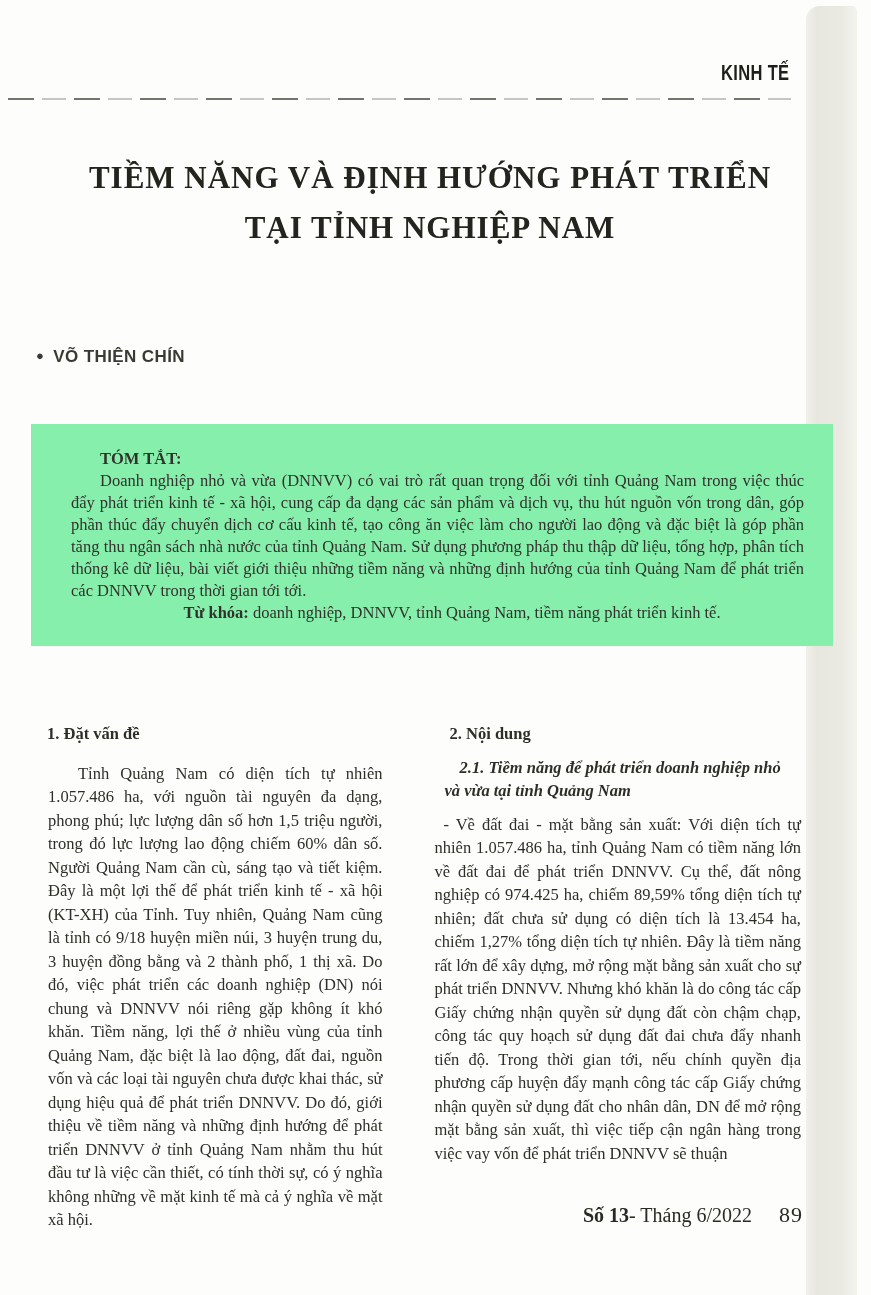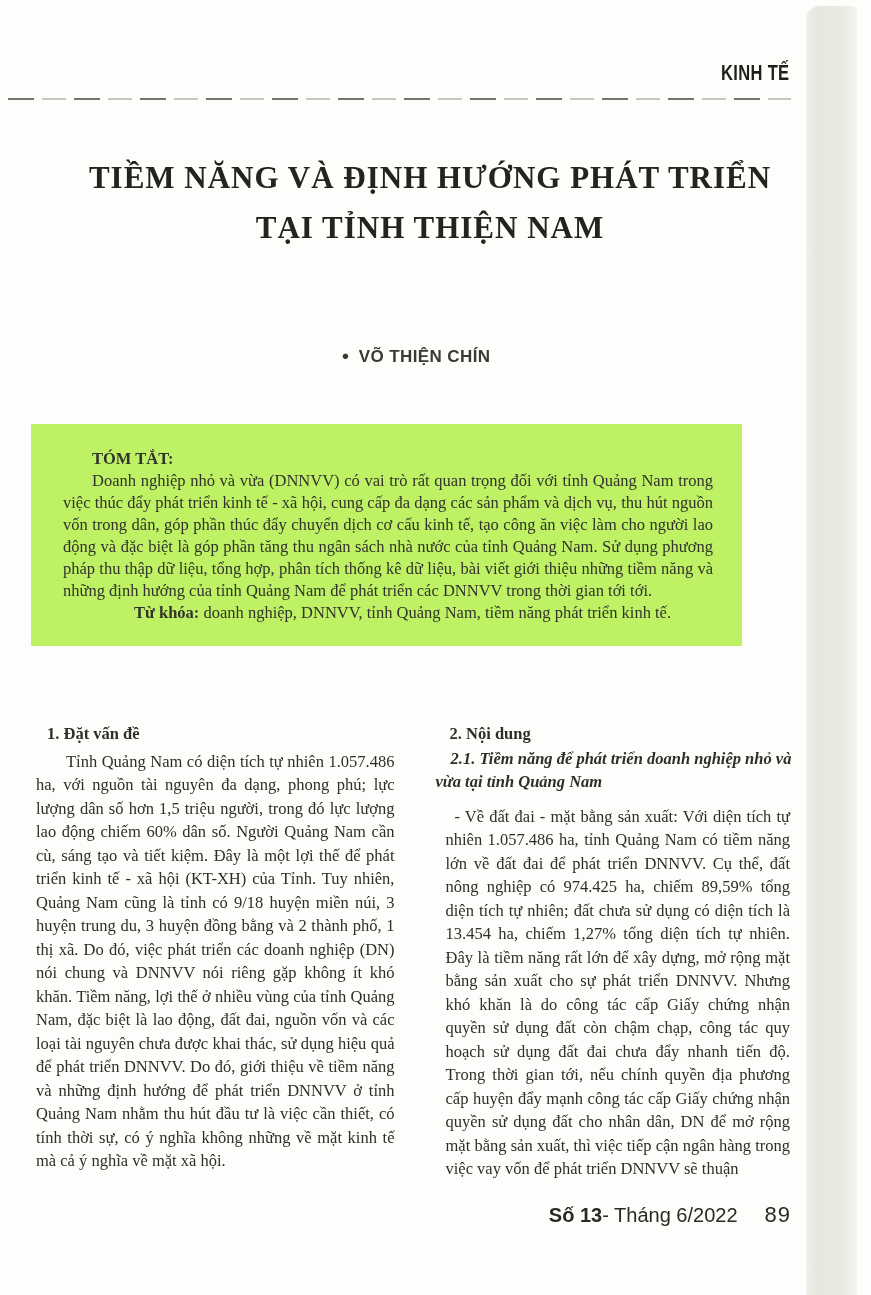--- a/index.html
+++ b/index.html
@@ -30,70 +30,70 @@
     background:repeating-linear-gradient(90deg,
       rgba(70,70,64,.75) 0 26px, rgba(70,70,64,0) 26px 34px,
       rgba(70,70,64,.30) 34px 58px, rgba(70,70,64,0) 58px 66px);
   }
   .title{
     position:absolute;top:153px;left:50px;width:760px;
     text-align:center;font-weight:bold;font-size:31px;line-height:50px;
     letter-spacing:1px;color:#24241f;
   }
   .author{
-    position:absolute;top:347px;left:36px;width:760px;text-align:center;
+    position:absolute;top:347px;left:36px;width:760px;text-align:left;
     font-family:"Liberation Sans", sans-serif;font-weight:bold;
     font-size:17px;color:#3a3a34;letter-spacing:.4px;
   }
   .author .bullet{font-size:13px;margin-right:9px;position:relative;top:-2px;}
   .abstract{
-    position:absolute;top:424px;left:31px;width:711px;height:222px;
-    background:#bef264;box-sizing:border-box;
-    padding:24px 29px 0 32px;
+    position:absolute;top:424px;left:31px;width:802px;height:222px;
+    background:#86efac;box-sizing:border-box;
+    padding:24px 29px 0 40px;
     font-size:16.5px;line-height:22px;color:#32322c;
   }
   .abstract p{margin:0;text-indent:29px;}
   .abs-heading{font-weight:bold;}
   .abs-body{text-align:justify;}
   .abs-keywords{text-align:center;}
   .abs-keywords .kw-label{font-weight:bold;}
   .columns{
     position:absolute;top:722px;left:32px;width:769px;
     display:flex;gap:36px;
     font-size:16.5px;line-height:23.5px;color:#2e2e29;
   }
   .col{flex:1;min-width:0;}
   .num-h{margin:0;font-weight:bold;text-indent:15px;}
-  .num-h-bi{margin:1px;font-weight:bold;font-style:italic;text-indent:15px;}
+  .num-h-bi{margin:10px;font-weight:bold;font-style:italic;text-indent:15px;}
   .num-h-i{margin:0;font-style:italic;text-indent:15px;}
-  .para{margin:4px;text-align:justify;text-indent:30px;}
-  .dash-para{margin:11px;text-align:justify;text-indent:9px;}
+  .para{margin:16px;text-align:justify;text-indent:30px;}
+  .dash-para{margin:0;text-align:justify;text-indent:9px;}
   .footer{
-    position:absolute;top:1202px;right:80px;
-    font-family:Liberation Sans, sans-serif;
+    position:absolute;top:1202px;right:68px;
+    font-family:Liberation Serif, serif;
     font-size:20px;color:#2a2a24;
     display:flex;align-items:baseline;white-space:nowrap;
   }
   .f-bold{font-weight:bold;}
   .f-page{margin-left:27px;font-size:22px;letter-spacing:1px;}
 </style>
 </head>
 <body>
 
 <div class="page">
 
   <div class="edge-band"></div>
 
   <div class="section-label">KINH TẾ</div>
 
   <div class="header-rule"></div>
 
   <div class="title">
     <div>TIỀM NĂNG VÀ ĐỊNH HƯỚNG PHÁT TRIỂN</div>
-    <div>TẠI TỈNH THIỆN NAM</div>
+    <div>TẠI TỈNH NGHIỆP NAM</div>
   </div>
 
   <div class="author">
     <span class="bullet">●</span><span>VÕ THIỆN CHÍN</span>
   </div>
 
   <div class="abstract">
     <p class="abs-heading">TÓM TẮT:</p>
     <p class="abs-body">Doanh nghiệp nhỏ và vừa (DNNVV) có vai trò rất quan trọng đối với tỉnh Quảng Nam trong việc thúc đẩy phát triển kinh tế - xã hội, cung cấp đa dạng các sản phẩm và dịch vụ, thu hút nguồn vốn trong dân, góp phần thúc đẩy chuyển dịch cơ cấu kinh tế, tạo công ăn việc làm cho người lao động và đặc biệt là góp phần tăng thu ngân sách nhà nước của tỉnh Quảng Nam. Sử dụng phương pháp thu thập dữ liệu, tổng hợp, phân tích thống kê dữ liệu, bài viết giới thiệu những tiềm năng và những định hướng của tỉnh Quảng Nam để phát triển các DNNVV trong thời gian tới tới.</p>
     <p class="abs-keywords"><span class="kw-label">Từ khóa:</span><span> doanh nghiệp, DNNVV, tỉnh Quảng Nam, tiềm năng phát triển kinh tế.</span></p>

